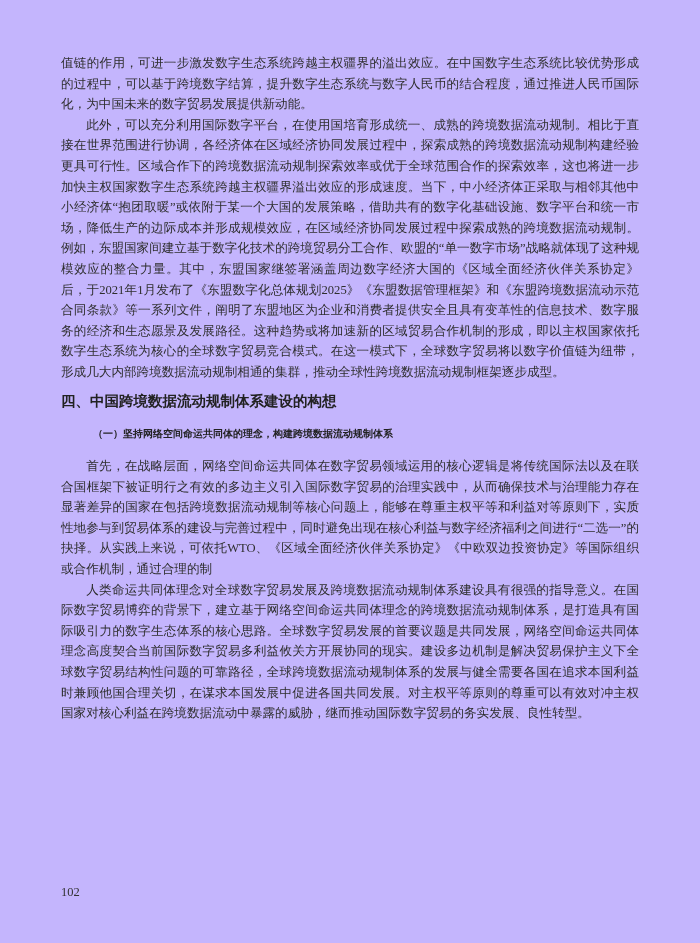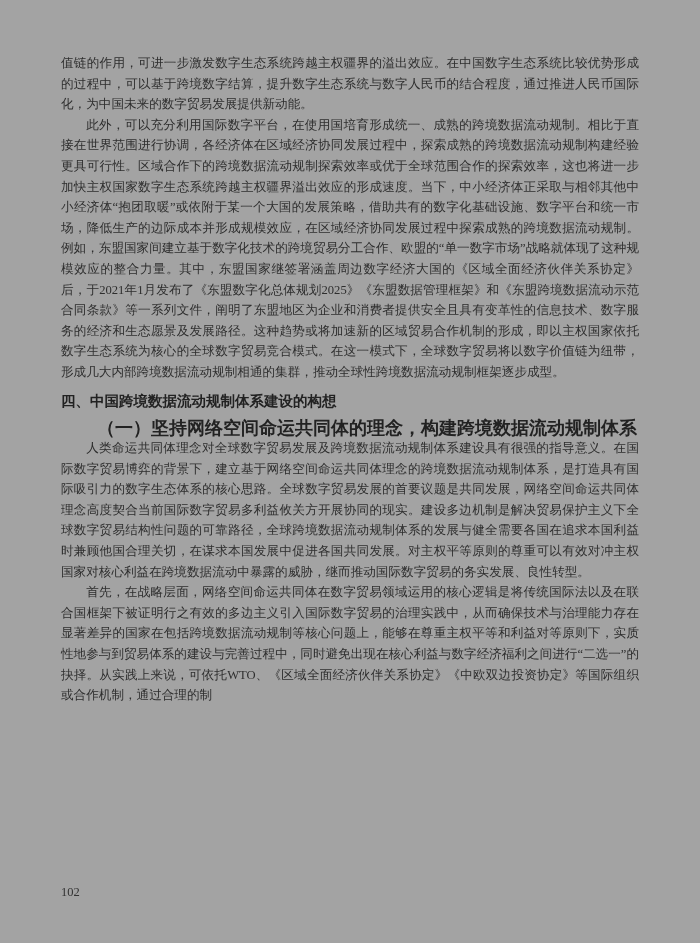--- a/index.html
+++ b/index.html
@@ -10,21 +10,21 @@
     width: 700px;
     height: 943px;
     background: #ffffff;
     font-family: "Liberation Serif", "DejaVu Serif", serif;
     color: #2e2e2e;
   }
   .page {
     position: relative;
     width: 700px;
     height: 943px;
-    background: #a3a3a3;
+    background: #c4b5fd;
     overflow: hidden;
   }
   .textblock {
     position: absolute;
     left: 61px;
     top: 53px;
     width: 578px;
     font-size: 12.6px;
     line-height: 20.6px;
     text-align: justify;
@@ -43,23 +43,23 @@
     font-size: 14.5px;
     line-height: 22px;
     text-align: left;
     text-indent: 0;
     margin: 7px 0 6px 0;
     color: #222222;
   }
   h3.subsection {
     font-family: "Liberation Sans", "DejaVu Sans", sans-serif;
     font-weight: bold;
-    font-size: 18px;
+    font-size: 10px;
     line-height: 20.6px;
-    margin: 0;
+    margin: 12px;
     text-indent: 2em;
     text-align: left;
     color: #222222;
   }
   .pagenum {
     position: absolute;
     left: 61px;
     top: 882px;
     font-size: 12.5px;
     line-height: 20px;
@@ -68,17 +68,17 @@
 </style>
 </head>
 <body>
 
 <div class="page">
   <div class="textblock">
     <p class="no-indent">值链的作用，可进一步激发数字生态系统跨越主权疆界的溢出效应。在中国数字生态系统比较优势形成的过程中，可以基于跨境数字结算，提升数字生态系统与数字人民币的结合程度，通过推进人民币国际化，为中国未来的数字贸易发展提供新动能。</p>
     <p>此外，可以充分利用国际数字平台，在使用国培育形成统一、成熟的跨境数据流动规制。相比于直接在世界范围进行协调，各经济体在区域经济协同发展过程中，探索成熟的跨境数据流动规制构建经验更具可行性。区域合作下的跨境数据流动规制探索效率或优于全球范围合作的探索效率，这也将进一步加快主权国家数字生态系统跨越主权疆界溢出效应的形成速度。当下，中小经济体正采取与相邻其他中小经济体“抱团取暖”或依附于某一个大国的发展策略，借助共有的数字化基础设施、数字平台和统一市场，降低生产的边际成本并形成规模效应，在区域经济协同发展过程中探索成熟的跨境数据流动规制。例如，东盟国家间建立基于数字化技术的跨境贸易分工合作、欧盟的“单一数字市场”战略就体现了这种规模效应的整合力量。其中，东盟国家继签署涵盖周边数字经济大国的《区域全面经济伙伴关系协定》后，于2021年1月发布了《东盟数字化总体规划2025》《东盟数据管理框架》和《东盟跨境数据流动示范合同条款》等一系列文件，阐明了东盟地区为企业和消费者提供安全且具有变革性的信息技术、数字服务的经济和生态愿景及发展路径。这种趋势或将加速新的区域贸易合作机制的形成，即以主权国家依托数字生态系统为核心的全球数字贸易竞合模式。在这一模式下，全球数字贸易将以数字价值链为纽带，形成几大内部跨境数据流动规制相通的集群，推动全球性跨境数据流动规制框架逐步成型。</p>
     <h2 class="section">四、中国跨境数据流动规制体系建设的构想</h2>
     <h3 class="subsection">（一）坚持网络空间命运共同体的理念，构建跨境数据流动规制体系</h3>
+    <p>首先，在战略层面，网络空间命运共同体在数字贸易领域运用的核心逻辑是将传统国际法以及在联合国框架下被证明行之有效的多边主义引入国际数字贸易的治理实践中，从而确保技术与治理能力存在显著差异的国家在包括跨境数据流动规制等核心问题上，能够在尊重主权平等和利益对等原则下，实质性地参与到贸易体系的建设与完善过程中，同时避免出现在核心利益与数字经济福利之间进行“二选一”的抉择。从实践上来说，可依托WTO、《区域全面经济伙伴关系协定》《中欧双边投资协定》等国际组织或合作机制，通过合理的制</p>
     <p>人类命运共同体理念对全球数字贸易发展及跨境数据流动规制体系建设具有很强的指导意义。在国际数字贸易博弈的背景下，建立基于网络空间命运共同体理念的跨境数据流动规制体系，是打造具有国际吸引力的数字生态体系的核心思路。全球数字贸易发展的首要议题是共同发展，网络空间命运共同体理念高度契合当前国际数字贸易多利益攸关方开展协同的现实。建设多边机制是解决贸易保护主义下全球数字贸易结构性问题的可靠路径，全球跨境数据流动规制体系的发展与健全需要各国在追求本国利益时兼顾他国合理关切，在谋求本国发展中促进各国共同发展。对主权平等原则的尊重可以有效对冲主权国家对核心利益在跨境数据流动中暴露的威胁，继而推动国际数字贸易的务实发展、良性转型。</p>
-    <p>首先，在战略层面，网络空间命运共同体在数字贸易领域运用的核心逻辑是将传统国际法以及在联合国框架下被证明行之有效的多边主义引入国际数字贸易的治理实践中，从而确保技术与治理能力存在显著差异的国家在包括跨境数据流动规制等核心问题上，能够在尊重主权平等和利益对等原则下，实质性地参与到贸易体系的建设与完善过程中，同时避免出现在核心利益与数字经济福利之间进行“二选一”的抉择。从实践上来说，可依托WTO、《区域全面经济伙伴关系协定》《中欧双边投资协定》等国际组织或合作机制，通过合理的制</p>
   </div>
   <div class="pagenum">102</div>
 </div>
 
 </body></html>

